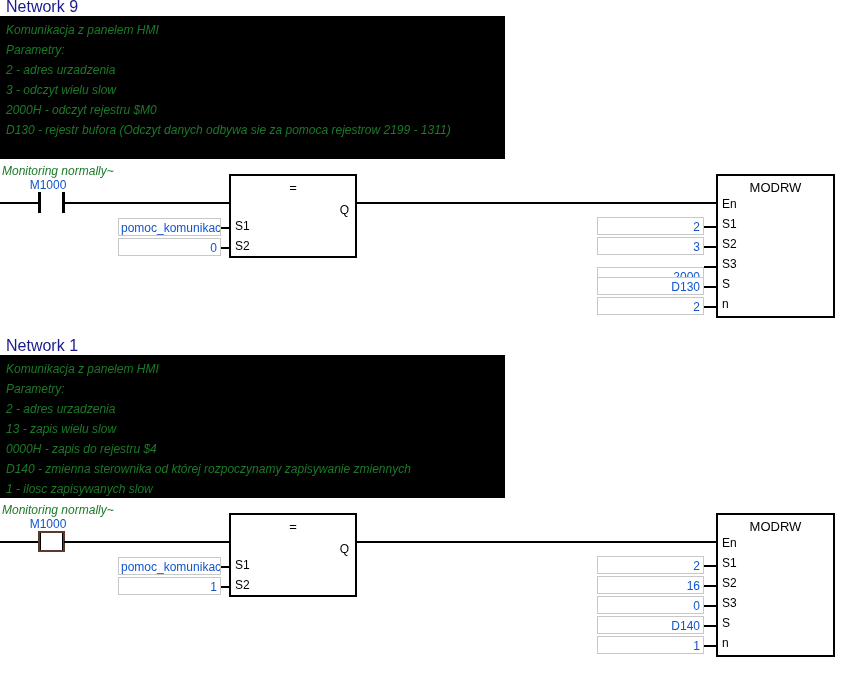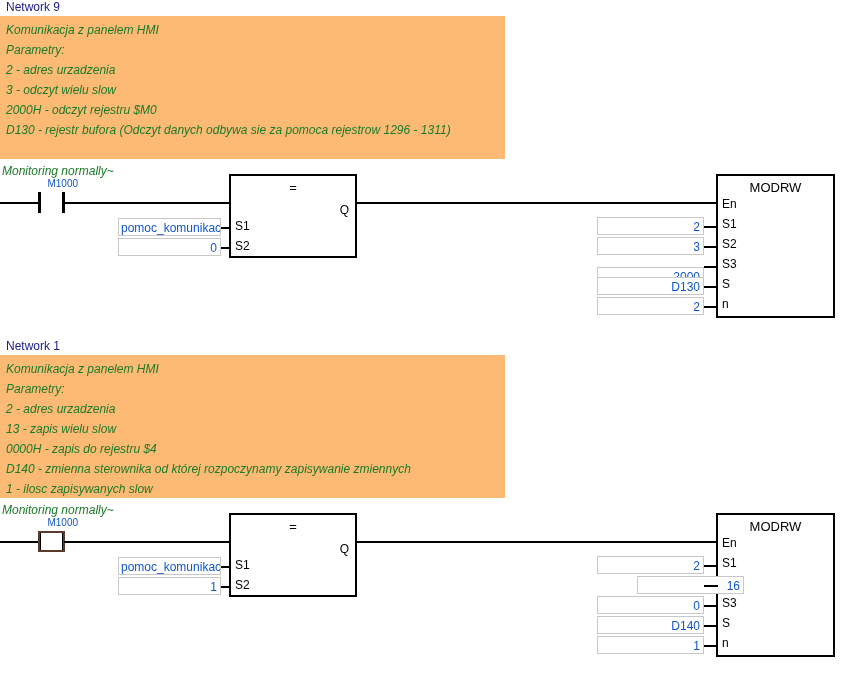--- a/index.html
+++ b/index.html
@@ -21,33 +21,33 @@
     left: 0;
     width: 867px;
   }
   #network-9  { top: 0px; }
   #network-10 { top: 339px; }
 
   .network-label {
     position: absolute;
     left: 6px;
     top: 0px;
-    font-size: 12px;
+    font-size: 16px;
     color: #1a1a8c;
     line-height: 14px;
     white-space: nowrap;
   }
 
   .comment-box {
     position: absolute;
     left: 0px;
     top: 16px;
     width: 505px;
     height: 143px;
-    background: #fdba74;
+    background: #000000;
     box-sizing: border-box;
     padding: 4px 0 0 6px;
   }
   .comment-line {
     font-size: 12px;
     font-style: italic;
     color: #1b7a27;
     line-height: 20px;
     white-space: nowrap;
   }
@@ -75,24 +75,24 @@
   
   .wire-h {
     position: absolute;
     height: 0;
     border-top: 2px solid #000000;
   }
 
   
   .contact-label {
     position: absolute;
-    font-size: 10px;
+    font-size: 12px;
     color: #1155cc;
     white-space: nowrap;
-    text-align: right;
+    text-align: center;
   }
   .contact-bar {
     position: absolute;
     width: 0;
     border-left: 3px solid #000000;
   }
   .contact-select-box {
     position: absolute;
     border: 2px solid #5a3a2a;
     background: transparent;
@@ -149,21 +149,21 @@
 <div class="network" id="network-9">
 
   <div class="network-label">Network 9</div>
 
   <div class="comment-box">
     <div class="comment-line">Komunikacja z panelem HMI</div>
     <div class="comment-line">Parametry:</div>
     <div class="comment-line">2 - adres urzadzenia</div>
     <div class="comment-line">3 - odczyt wielu slow</div>
     <div class="comment-line">2000H - odczyt rejestru $M0</div>
-    <div class="comment-line">D130  - rejestr bufora (Odczyt danych odbywa sie za pomoca rejestrow 1296 - 1311)</div>
+    <div class="comment-line">D130  - rejestr bufora (Odczyt danych odbywa sie za pomoca rejestrow 2199 - 1311)</div>
   </div>
 
   <div class="monitoring-note">Monitoring normally~</div>
 
   <div class="rung">
 
     <div class="contact-label" style="left:18px; top:0px; width:60px;">M1000</div>
 
     <div class="wire-h" style="left:0px; top:24px; width:38px;"></div>
 
@@ -263,21 +263,21 @@
       <div class="fb-pin" style="left:4px; top:41px;">S1</div>
       <div class="fb-pin" style="left:4px; top:61px;">S2</div>
       <div class="fb-pin" style="left:4px; top:81px;">S3</div>
       <div class="fb-pin" style="left:4px; top:101px;">S</div>
       <div class="fb-pin" style="left:4px; top:121px;">n</div>
     </div>
 
     <div class="operand" style="left:597px; top:39px; width:107px; height:18px;">2</div>
     <div class="stub" style="left:704px; top:48px; width:14px;"></div>
 
-    <div class="operand" style="left:597px; top:59px; width:107px; height:18px;margin-left:40px;">16</div>
+    <div class="operand" style="left:597px; top:59px; width:107px; height:18px;">16</div>
     <div class="stub" style="left:704px; top:68px; width:14px;"></div>
 
     <div class="operand" style="left:597px; top:79px; width:107px; height:18px;">0</div>
     <div class="stub" style="left:704px; top:88px; width:14px;"></div>
 
     <div class="operand" style="left:597px; top:99px; width:107px; height:18px;text-align:right;">D140</div>
     <div class="stub" style="left:704px; top:108px; width:14px;"></div>
 
     <div class="operand" style="left:597px; top:119px; width:107px; height:18px;">1</div>
     <div class="stub" style="left:704px; top:128px; width:14px;"></div>

